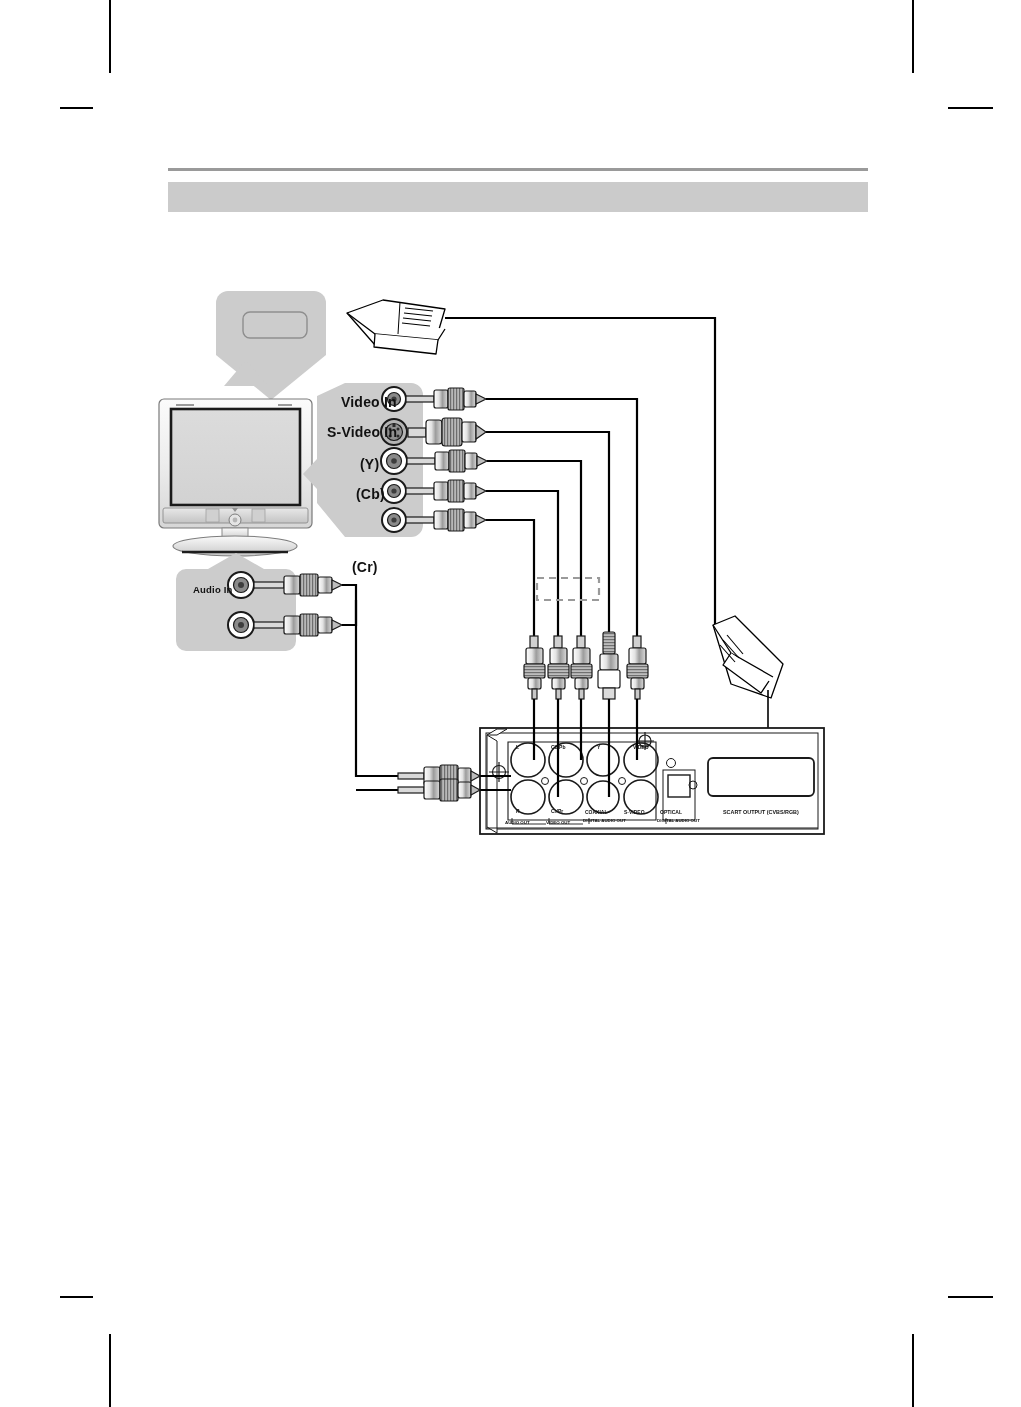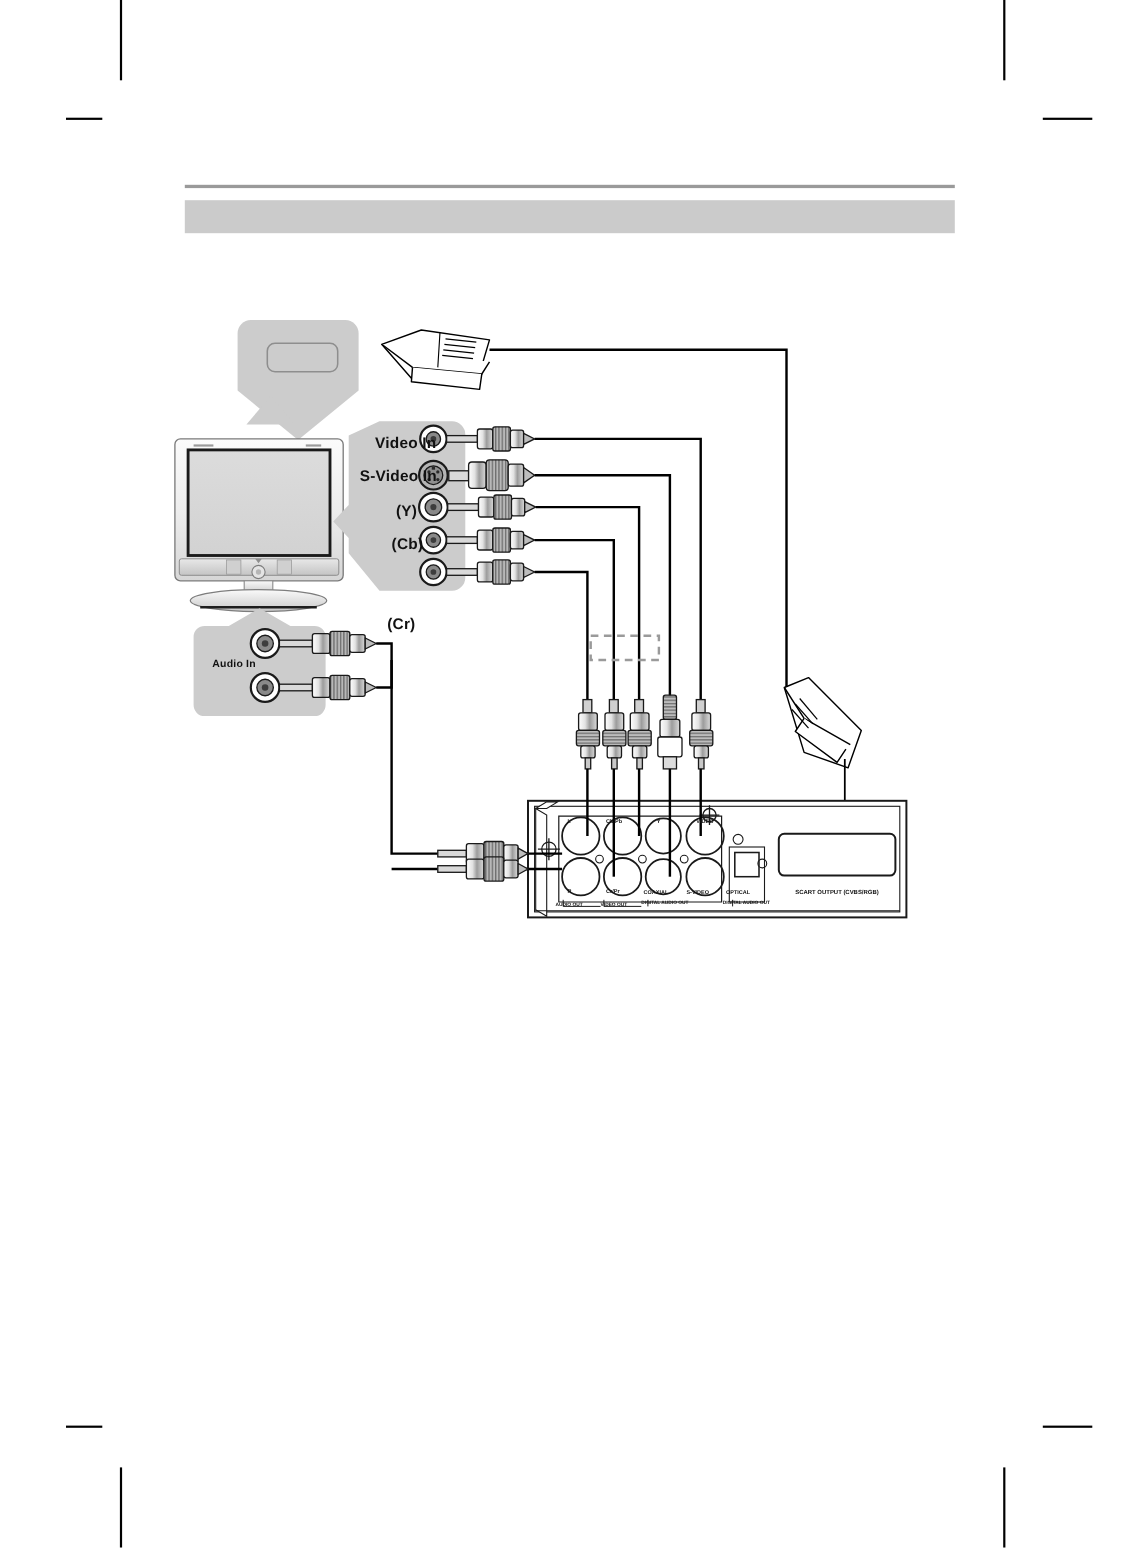--- a/index.html
+++ b/index.html
@@ -354,21 +354,21 @@
       <rect x="458" y="782" width="13" height="16" rx="2" fill="url(#gBarrel)"></rect>
       <path d="M471 785 l9 5 l-9 5 z" fill="#bdbdbd"></path>
     </g>
   </svg>
 
   <div class="lbl lbl-tv" style="left:341px;top:394px;">Video In</div>
   <div class="lbl lbl-tv" style="left:327px;top:424px;">S-Video In</div>
   <div class="lbl lbl-tv" style="left:360px;top:456px;">(Y)</div>
   <div class="lbl lbl-tv" style="left:356px;top:486px;">(Cb)</div>
   <div class="lbl lbl-tv" style="left:352px;top:515px;margin-top:44px;">(Cr)</div>
-  <div class="lbl lbl-audio" style="left:193px;top:598px;">Audio In</div>
+  <div class="lbl lbl-audio" style="left:193px;top:584px;">Audio In</div>
 
   <div class="lbl" style="left:516px;top:744px;font-size:5px;">L</div>
   <div class="lbl" style="left:516px;top:808px;font-size:5px;">R</div>
   <div class="lbl" style="left:505px;top:820px;font-size:4.4px;">AUDIO OUT</div>
 
   <div class="lbl" style="left:551px;top:744px;font-size:5px;">Cb/Pb</div>
   <div class="lbl" style="left:551px;top:808px;font-size:5px;">Cr/Pr</div>
   <div class="lbl" style="left:546px;top:820px;font-size:4.4px;">VIDEO OUT</div>
 
   <div class="lbl" style="left:597px;top:744px;font-size:5px;">Y</div>

